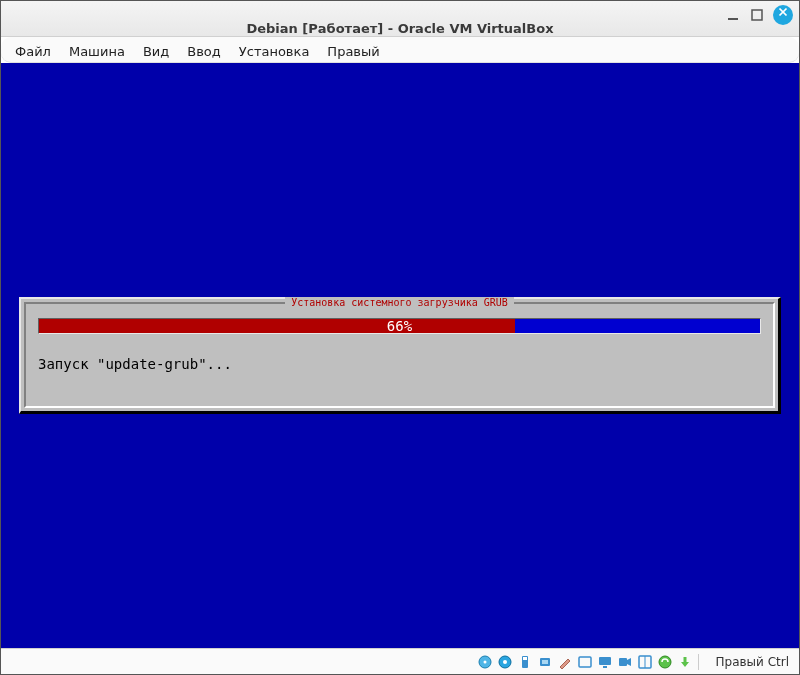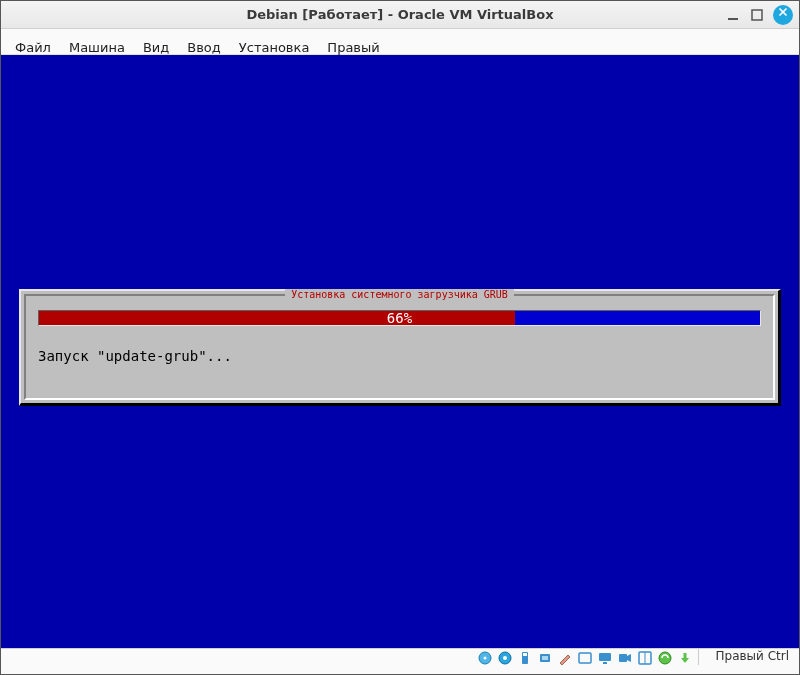--- a/index.html
+++ b/index.html
@@ -14,24 +14,24 @@
   }
   .window {
     width: 800px;
     height: 675px;
     display: flex;
     flex-direction: column;
     border: 1px solid #555;
     background: #fff;
   }
   .titlebar {
-    height: 28px;
+    height: 36px;
     background: linear-gradient(#f4f4f4,#e8e8e8);
     display: flex;
-    align-items: center;
+    align-items: flex-end;
     justify-content: center;
     position: relative;
     border-bottom: 1px solid #d0d0d0;
   }
   .titlebar-title {
     font-weight: bold;
     color: #3a3a3a;
     font-size: 13px;
   }
   .win-controls {
@@ -56,24 +56,25 @@
     color: #fff;
     font-size: 13px;
     font-weight: bold;
     line-height: 20px;
     text-align: center;
   }
   .menubar {
     height: 26px;
     background: #fafafa;
     display: flex;
-    align-items: flex-start;
-    padding: 8px 6px;
+    align-items: flex-end;
+    padding: 0 6px;
     gap: 2px;
     border-bottom: 1px solid #e0e0e0;
+    border-radius: 10px;
   }
   .menu-item {
     padding: 3px 8px;
     color: #222;
     cursor: pointer;
     font-size: 13px;
   }
   .vm-screen {
     flex: 1;
     background: #0000aa;
@@ -144,20 +145,21 @@
     color: #000;
     font-family: "DejaVu Sans Mono", monospace;
     font-size: 14px;
     padding-left: 2px;
   }
   .statusbar-bottom {
     height: 26px;
     background: #fafafa;
     border-top: 1px solid #d0d0d0;
     display: flex;
+    align-items: center;
     justify-content: flex-end;
     padding: 0 4px;
     gap: 2px;
     font-size: 12px;
     color: #333;
   }
   .sb-icon {
     width: 18px; height: 18px;
     display: flex; align-items: center; justify-content: center;
   }

